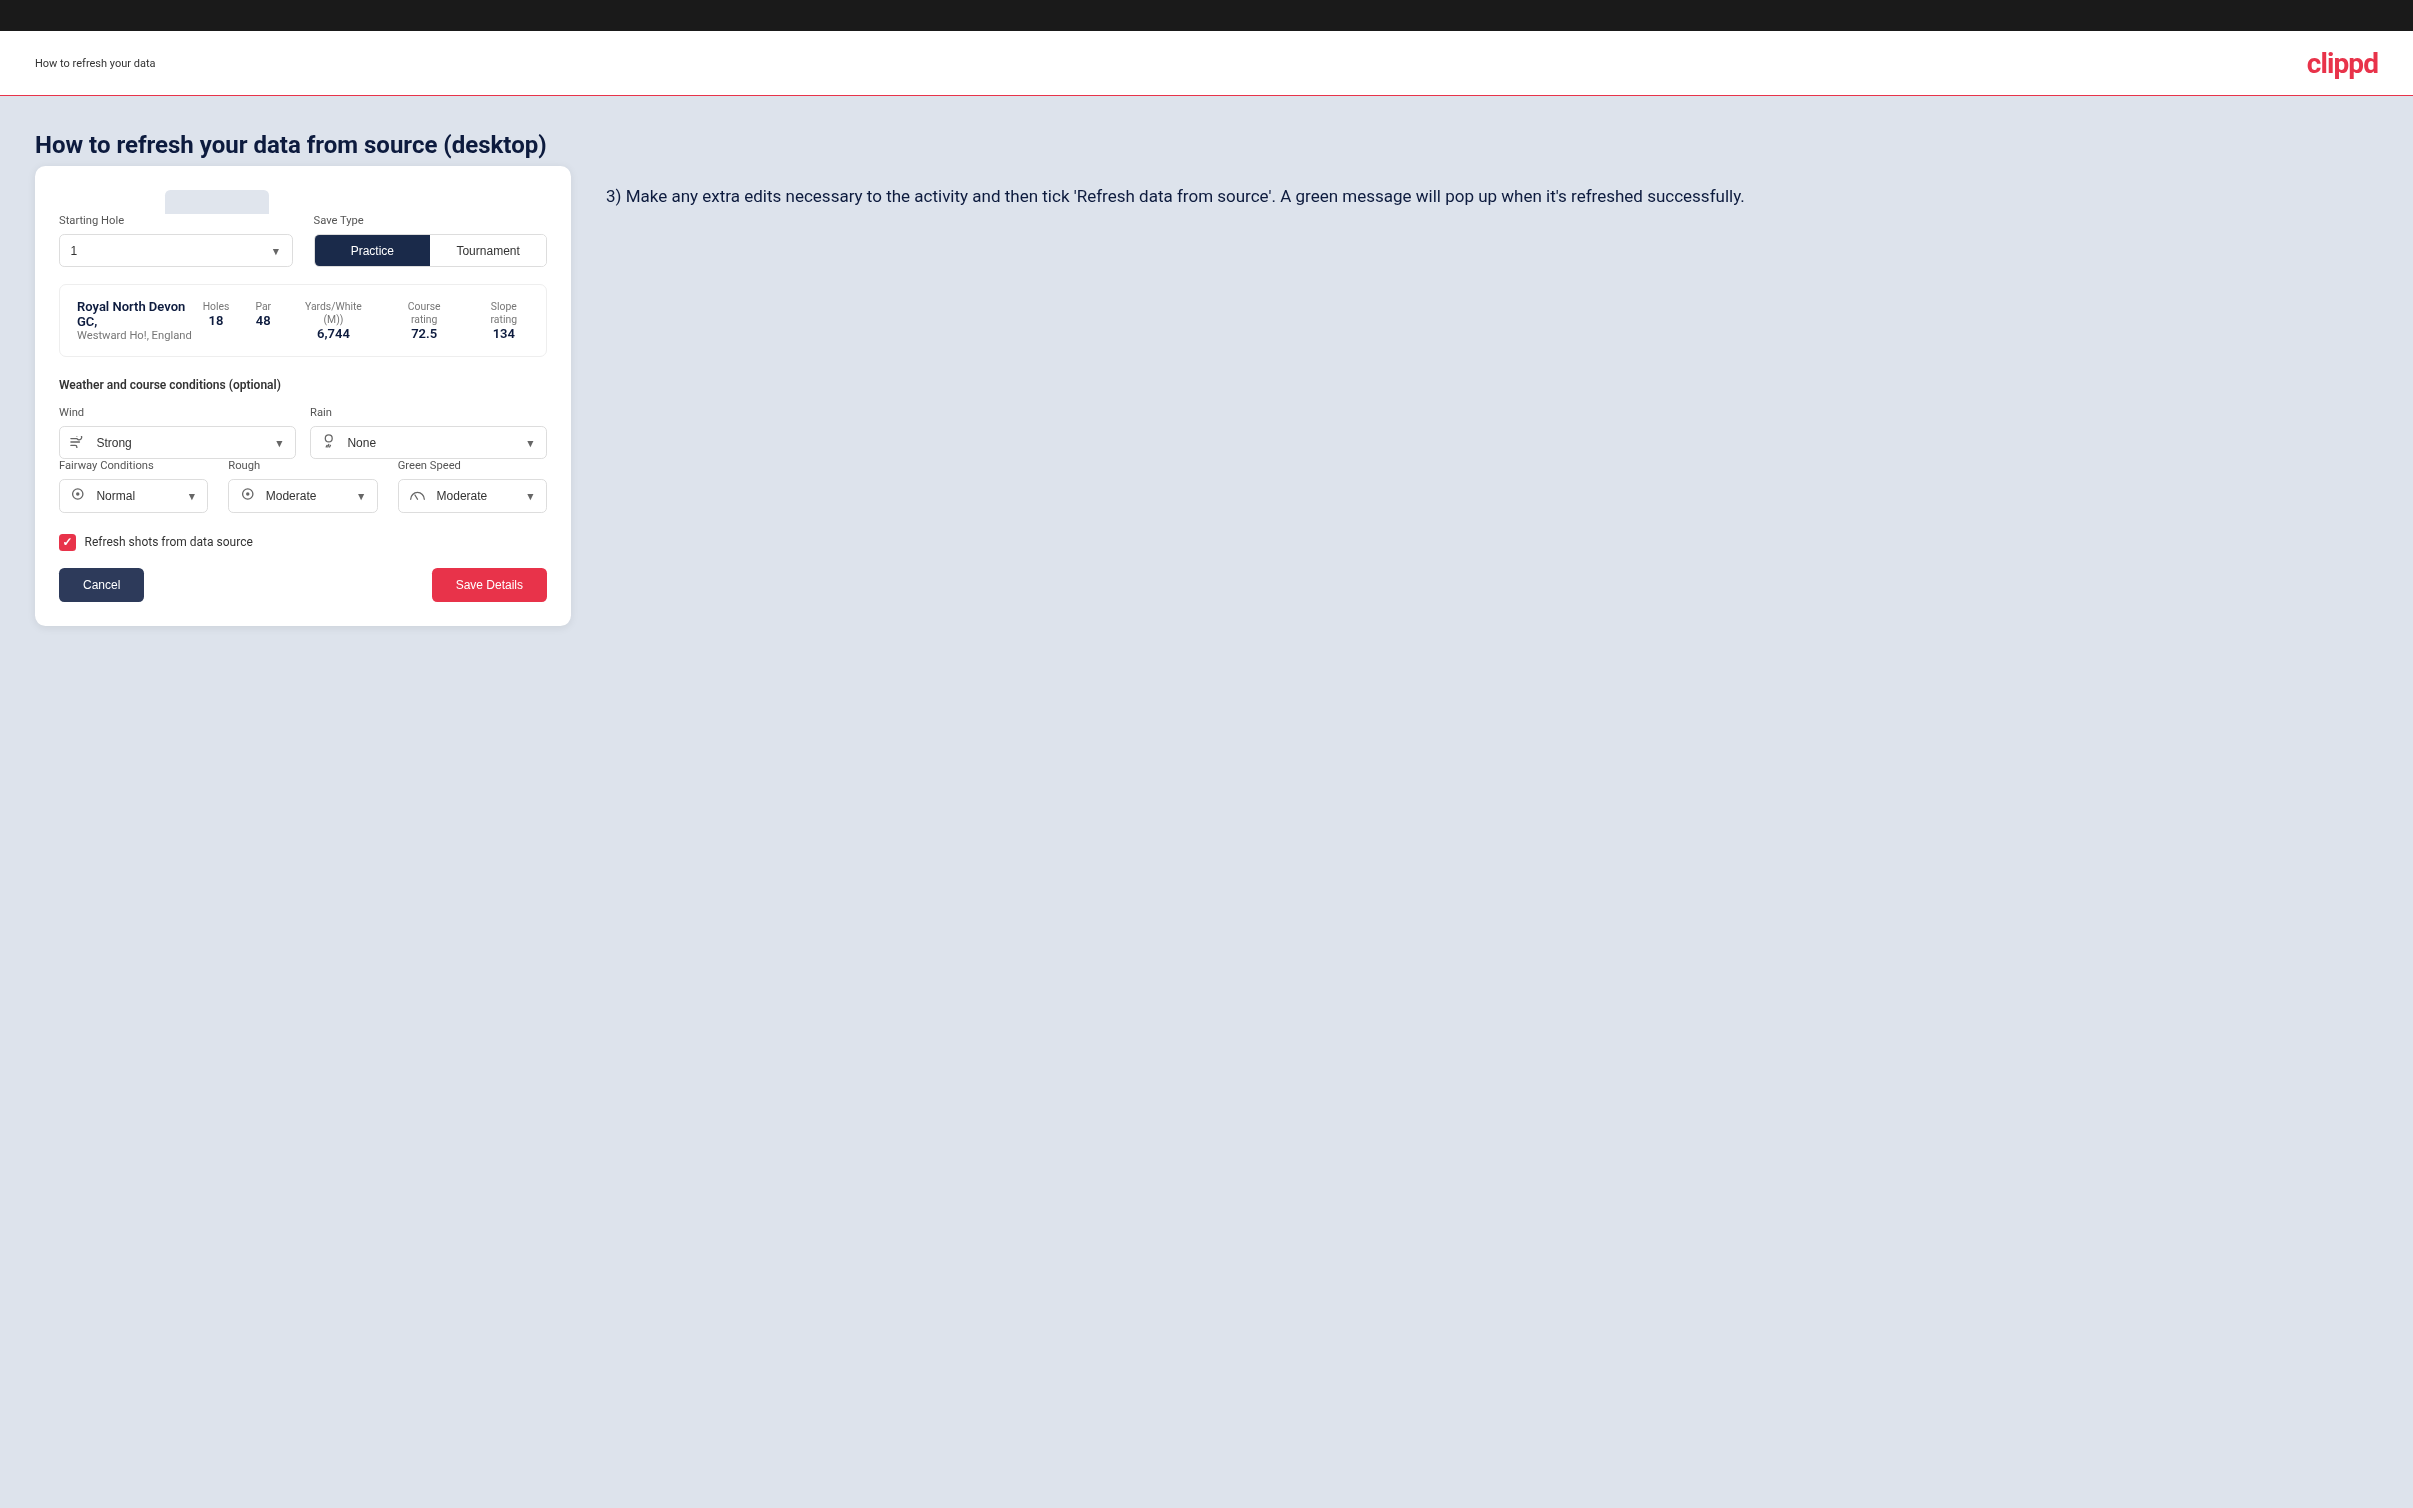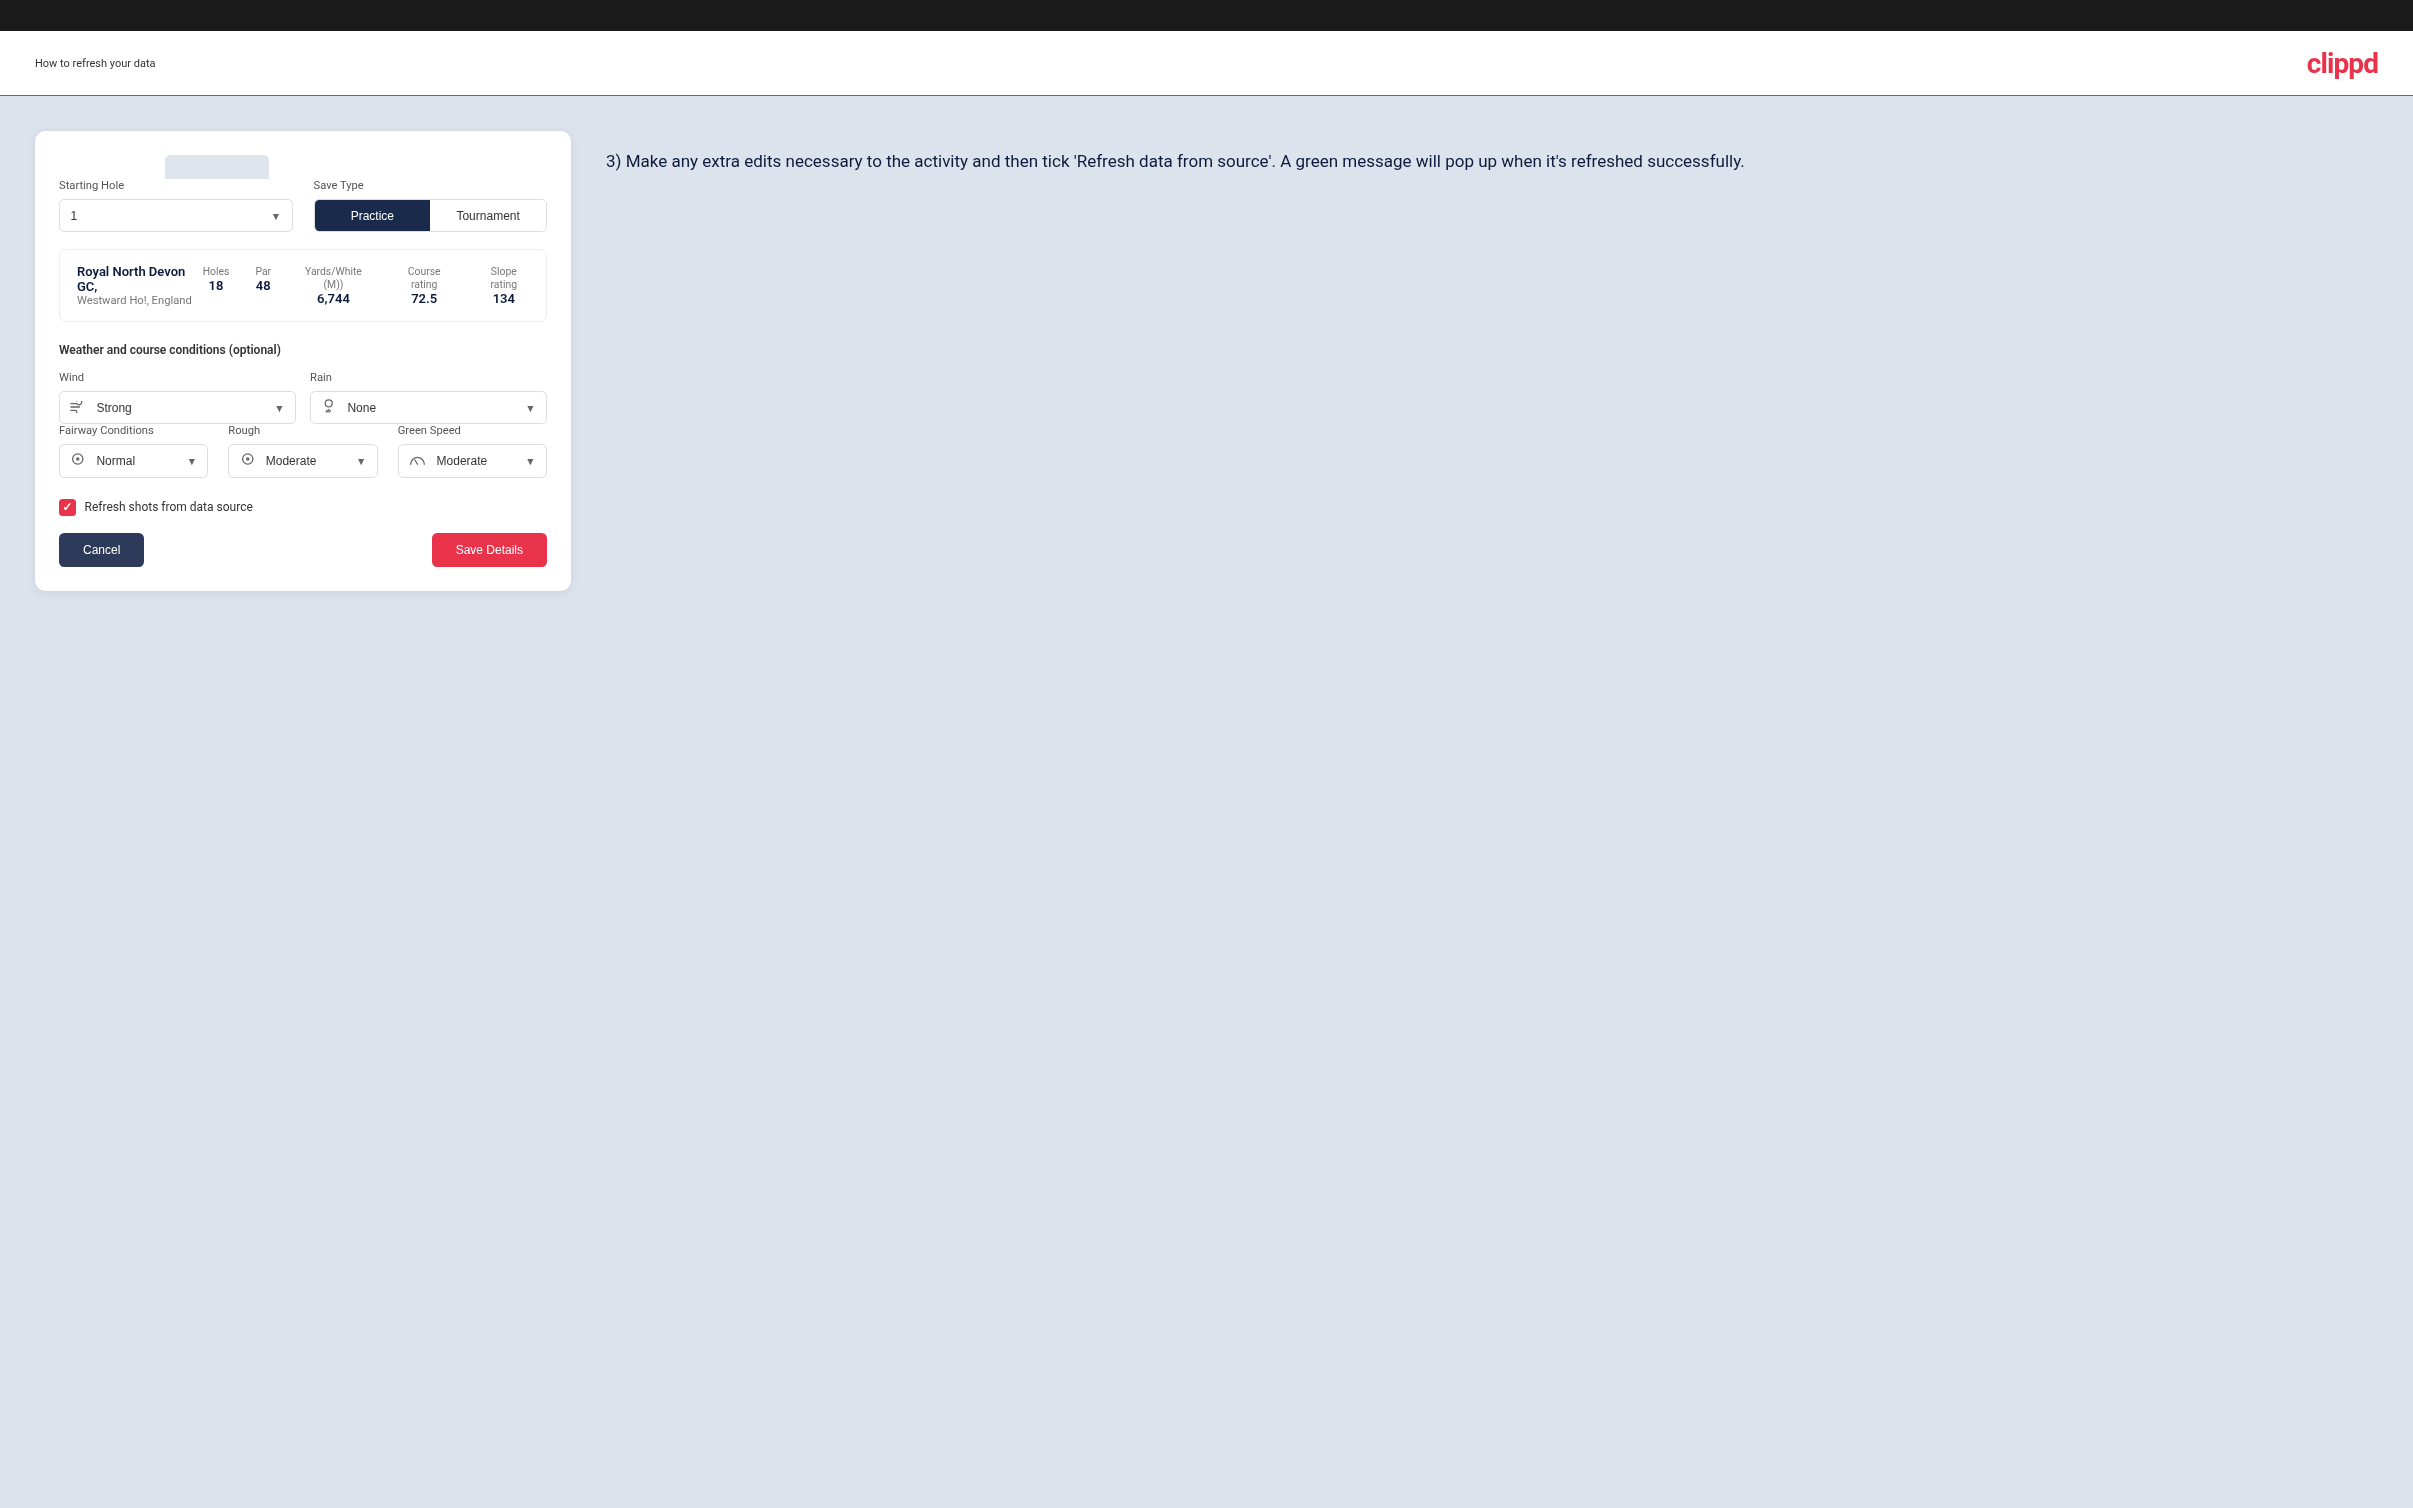--- a/index.html
+++ b/index.html
@@ -330,20 +330,21 @@
 <body>
 
 <div class="top-bar"></div>
 
 <div class="header">
   <span class="header-title">How to refresh your data</span>
   <span class="logo">clippd</span>
 </div>
 
 <div class="main-content">
+  <h1 class="page-title">How to refresh your data from source (desktop)</h1>
 
   <div class="content-area">
 
     <div class="form-card">
 
       <div class="card-top">
         <div class="card-tab-active"></div>
         <div class="card-tab"></div>
       </div>
 

